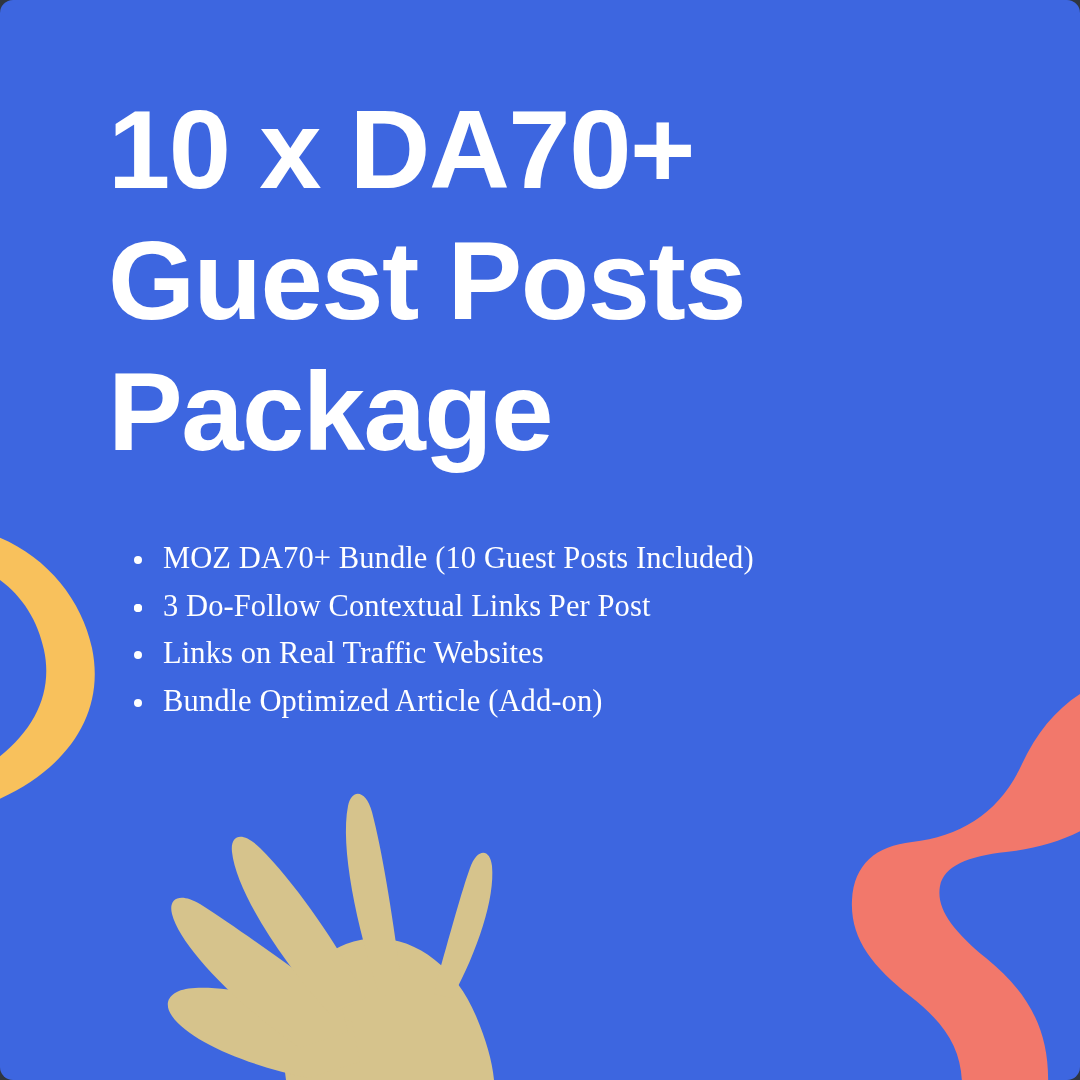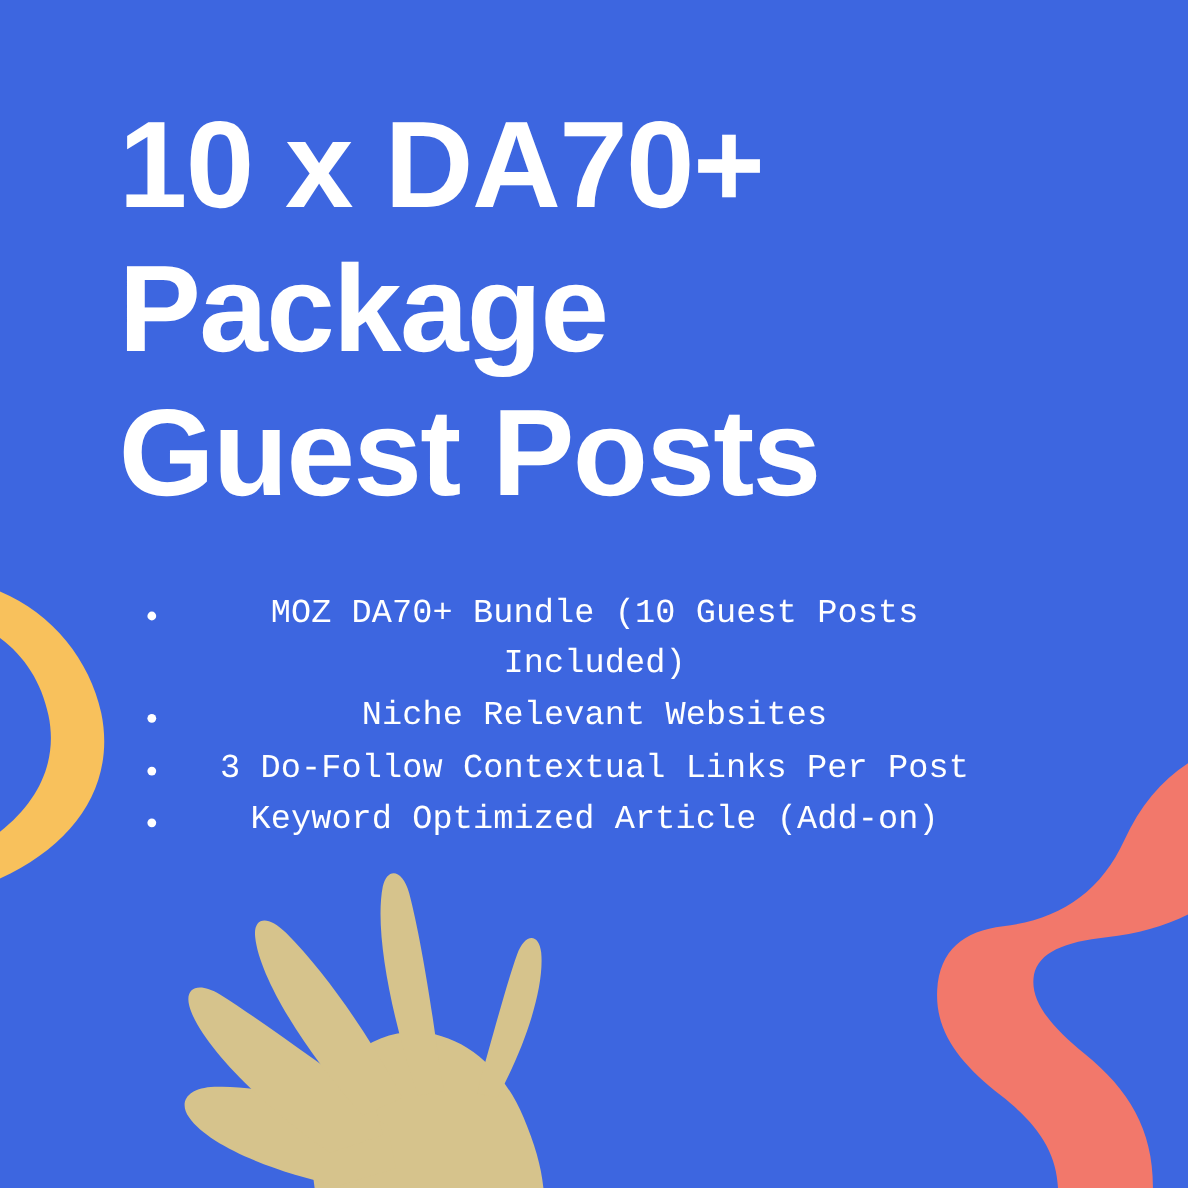--- a/index.html
+++ b/index.html
@@ -59,44 +59,43 @@
     margin: 0;
     padding: 0;
     list-style: none;
   }
   .bullet-item {
     position: relative;
     display: block;
     padding-left: 35px;
     margin: 0 0 2px 0;
     color: #FFFFFF;
-    font-family: Liberation Mono, monospace;
+    font-family: Liberation Serif, serif;
     font-weight: 300;
     font-size: 30.5px;
     line-height: 45.5px;
     letter-spacing: 0.1px;
-    text-align: center;
   }
   .bullet-item .dot {
     position: absolute;
     left: 6px;
     top: 20px;
     width: 8px;
     height: 8px;
     border-radius: 50%;
     background: #FFFFFF;
   }
   .bullet-item .btxt {
     display: inline;
   }
 </style>
 </head>
 <body>
 
-<div id="poster" style="background: rgb(61, 102, 224);">
+<div id="poster" style="background: rgb(61, 102, 224); border-radius: 13px;">
 
   <svg id="decor" viewBox="0 0 1080 1080" xmlns="http://www.w3.org/2000/svg" aria-hidden="true">
 
     <path fill="#F8C15C" d="M -60 525
              C 20 527, 78 583, 92 648
              C 106 715, 66 772, -10 803
              L -52 786
              C 20 756, 56 706, 44 650
              C 33 598, -6 563, -64 556
              Z"></path>
@@ -151,37 +150,40 @@
              C 952 930, 936 908, 940 886
              C 944 866, 968 856, 1006 852
              C 1082 844, 1136 806, 1160 740
              Z"></path>
   </svg>
 
   <div id="content">
 
     <h1 class="headline">
       <span class="hl-line">10 x DA70+</span>
+      <span class="hl-line">Guest Posts</span>
       <span class="hl-line">Package</span>
-      <span class="hl-line">Guest Posts</span>
     </h1>
 
     <ul class="bullets">
       <li class="bullet-item">
         <span class="dot"></span>
         <span class="btxt">MOZ DA70+ Bundle (10 Guest Posts Included)</span>
       </li>
       <li class="bullet-item">
         <span class="dot"></span>
-        <span class="btxt">Niche Relevant Websites</span>
       </li>
       <li class="bullet-item">
         <span class="dot"></span>
         <span class="btxt">3 Do-Follow Contextual Links Per Post</span>
       </li>
       <li class="bullet-item">
         <span class="dot"></span>
-        <span class="btxt">Keyword Optimized Article (Add-on)</span>
+        <span class="btxt">Links on Real Traffic Websites</span>
+      </li>
+      <li class="bullet-item">
+        <span class="dot"></span>
+        <span class="btxt">Bundle Optimized Article (Add-on)</span>
       </li>
     </ul>
 
   </div>
 </div>
 
 </body></html>

